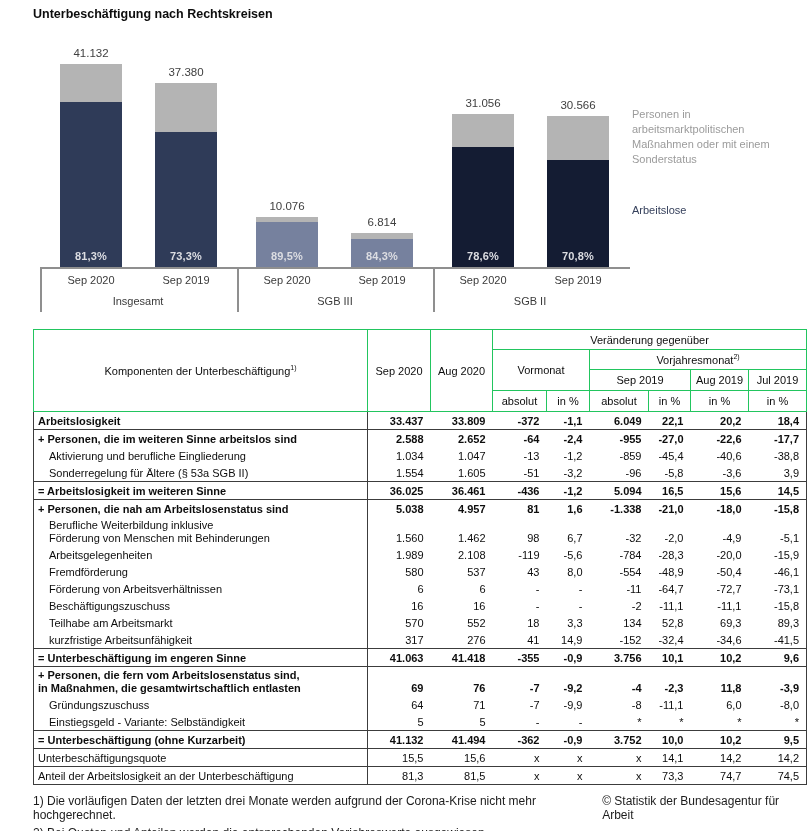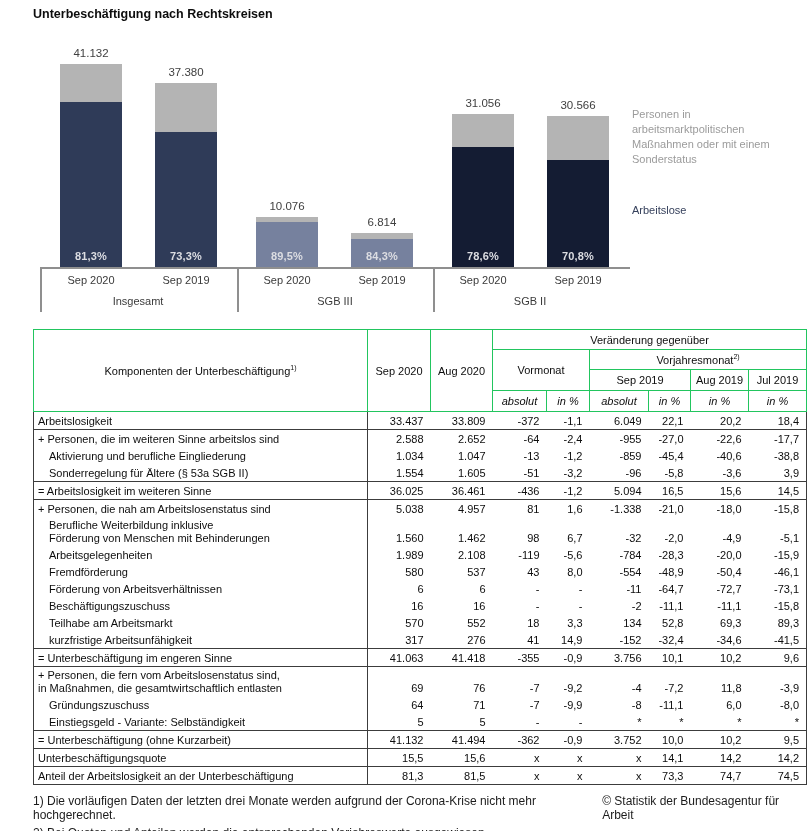--- a/index.html
+++ b/index.html
@@ -18,29 +18,29 @@
   .group-label{position:absolute;text-align:center;font-size:11px;color:#3a3a3a;}
   .legend-measures{left:632px;top:107px;width:168px;font-size:11px;line-height:15px;color:#9b9b9b;}
   .legend-arbeitslose{left:632px;top:204px;width:168px;font-size:11px;color:#36415c;}
   
   #table-wrap{left:33px;top:329px;width:773px;}
   table{border-collapse:collapse;width:773px;font-size:11px;color:#0d0d0d;border:1.5px solid #3c3c3c;table-layout:fixed;}
   thead th{border:1px solid #22c55e;font-weight:normal;padding:1px 3px;text-align:center;}
   thead tr.r1 th{height:17px;}
   thead tr.r2 th{height:17px;}
   thead tr.r3 th{height:18px;}
-  thead tr.r4 th{height:18px;font-style:italic;}
+  thead tr.r4 th{height:18px;}
   sup{font-size:7px;vertical-align:super;line-height:0;}
   tbody td{padding:2px 4px 1px;line-height:13px;height:14px;}
   td.lbl{border-right:1px solid #3c3c3c;text-align:left;padding-left:4px;}
   td.lbl.ind{padding-left:15px;}
   td.num{text-align:right;padding-right:7px;vertical-align:middle;}
   tr.two td.num{vertical-align:bottom;}
   tr.rule td{border-bottom:1px solid #3c3c3c;}
-  tr.bold{font-weight:normal;}
+  tr.bold{font-weight:bold;}
   
   #footnotes{left:33px;top:794px;width:773px;font-size:12px;color:#1c1c1c;}
   #fn-line1{display:flex;justify-content:space-between;}
   #fn-line2{margin-top:4px;}
 </style>
 </head>
 <body>
 
 <div class="abs" id="page-title">Unterbeschäftigung nach Rechtskreisen</div>
 
@@ -329,21 +329,21 @@
         <tr class="bold two">
           <td class="lbl">
             <div>+ Personen, die fern vom Arbeitslosenstatus sind,</div>
             <div>in Maßnahmen, die gesamtwirtschaftlich entlasten</div>
           </td>
           <td class="num">69</td>
           <td class="num">76</td>
           <td class="num">-7</td>
           <td class="num">-9,2</td>
           <td class="num">-4</td>
-          <td class="num">-7,2</td>
+          <td class="num">-2,3</td>
           <td class="num">11,8</td>
           <td class="num">-3,9</td>
         </tr>
         <tr>
           <td class="lbl ind">
             <div>Gründungszuschuss</div>
           </td>
           <td class="num">64</td>
           <td class="num">71</td>
           <td class="num">-7</td>

